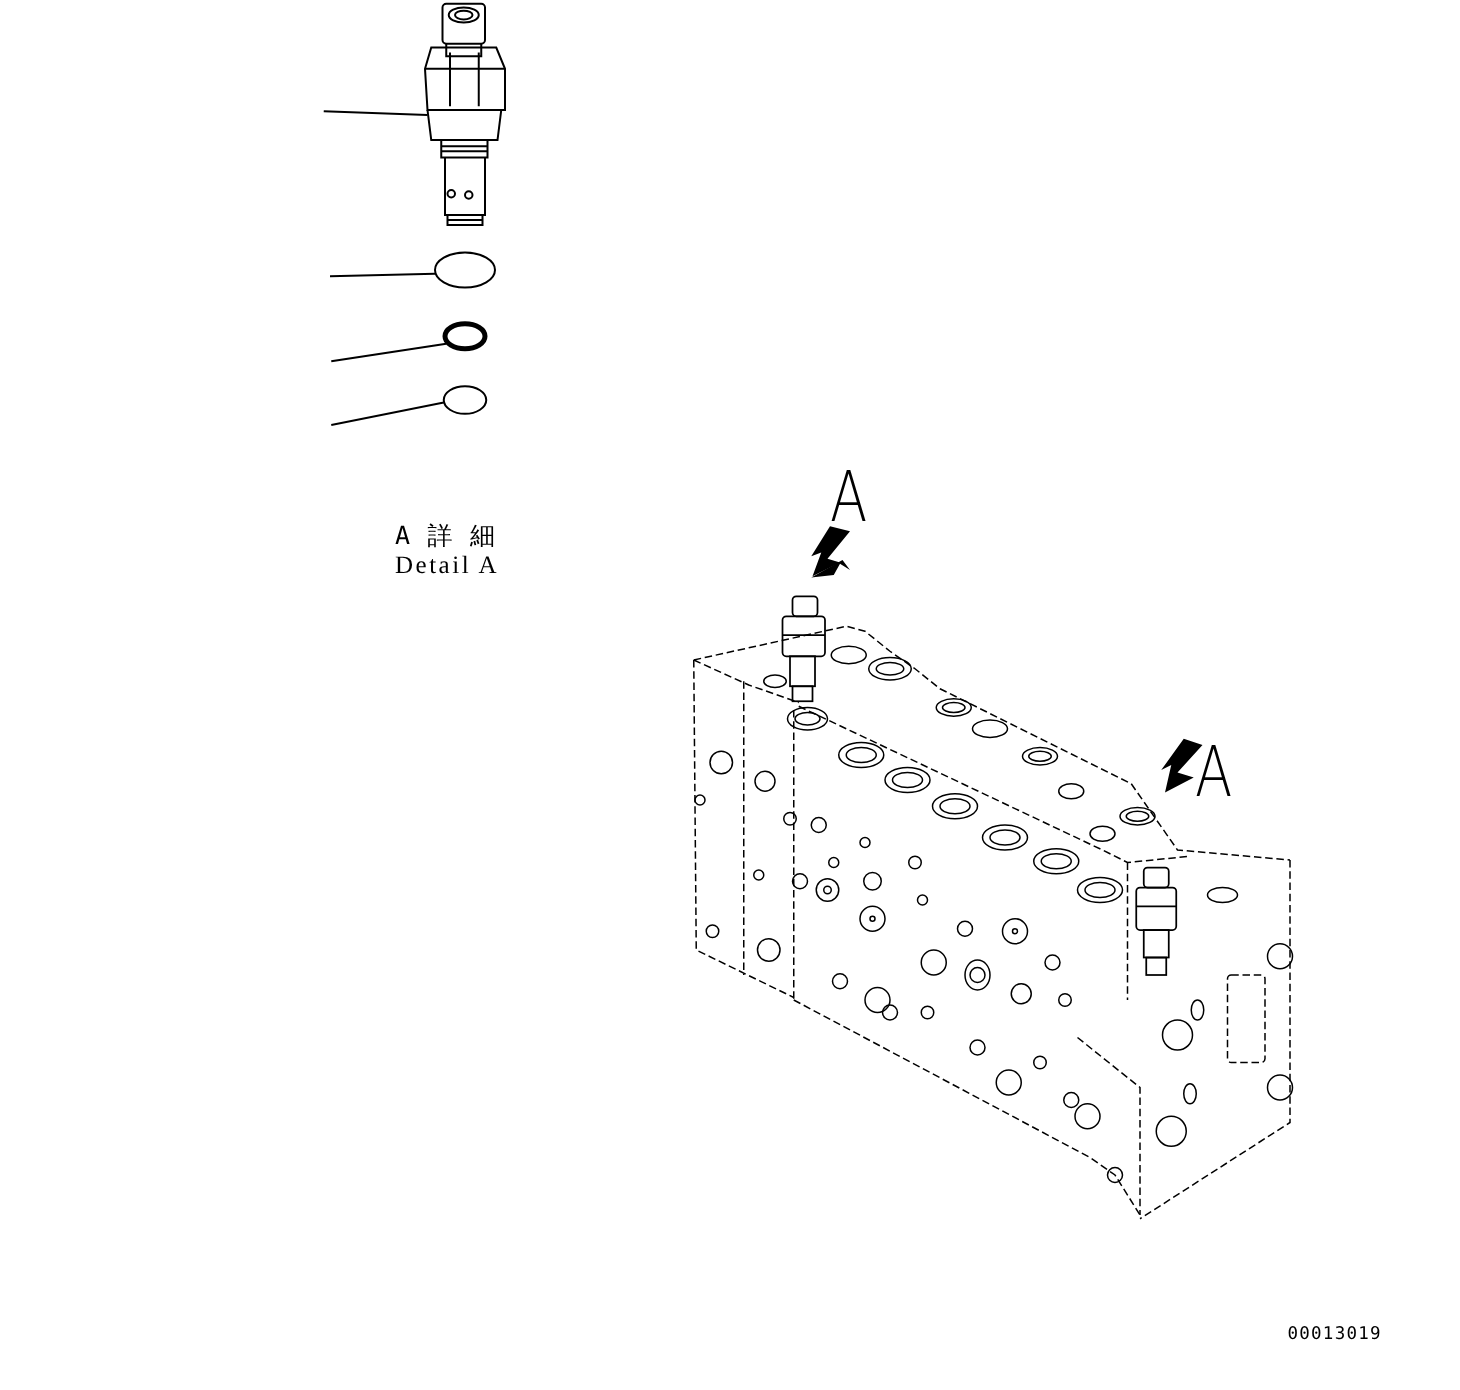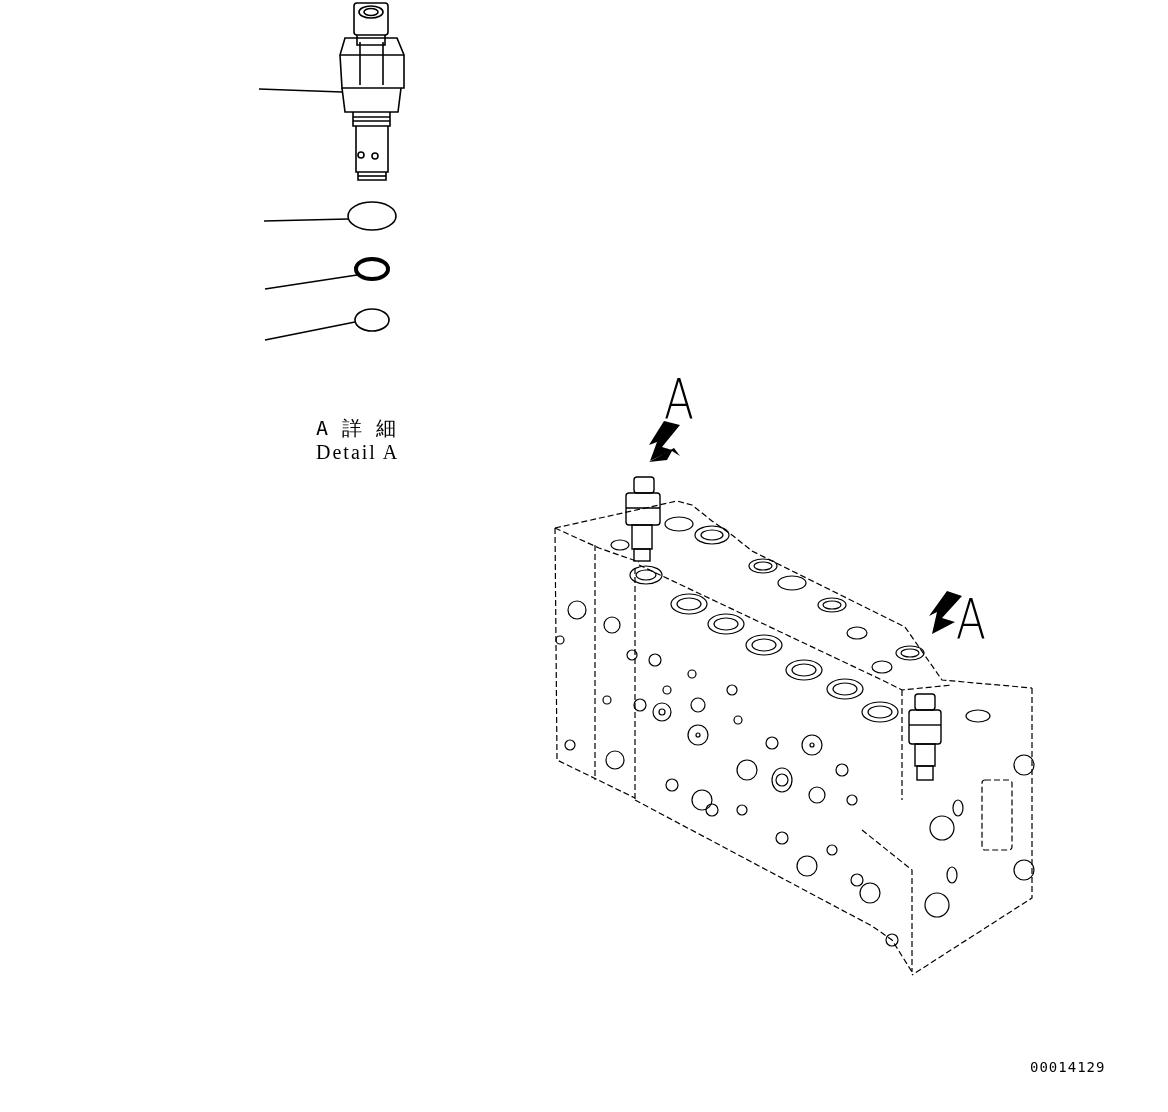--- a/index.html
+++ b/index.html
@@ -170,14 +170,14 @@
         <rect x="903" y="744" width="20" height="22"></rect>
         <rect x="905" y="766" width="16" height="14"></rect>
       </g>
     </g>
   </svg>
 
   <div class="label detail-jp">A詳細</div>
   <div class="label detail-en">Detail A</div>
   <div class="callout callout-a1">A</div>
   <div class="callout callout-a2">A</div>
-  <div class="label ref-num">00014129</div>
+  <div class="label ref-num">00013019</div>
 </div>
 
 </body></html>

